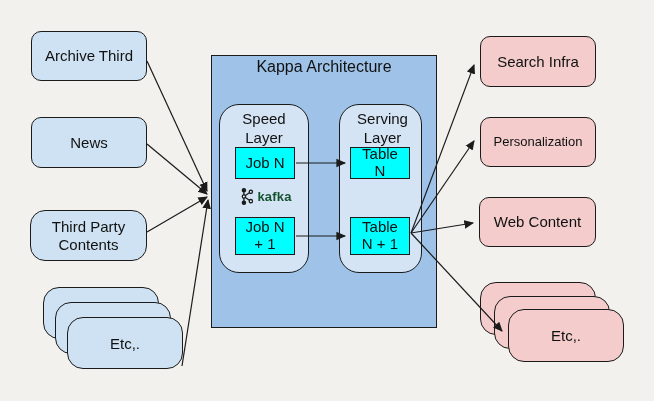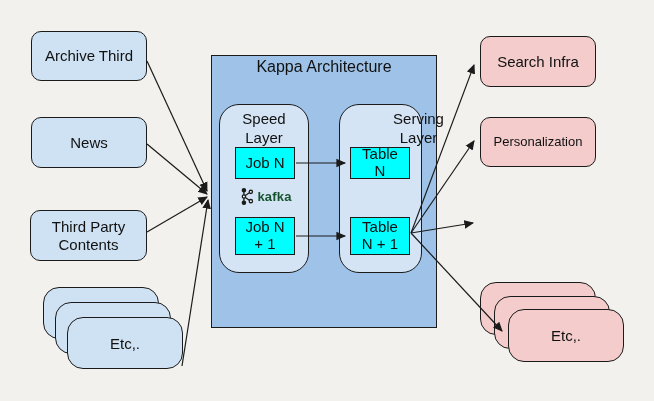--- a/index.html
+++ b/index.html
@@ -75,21 +75,21 @@
   .layer.serving { left: 339px; width: 83px; }
   .layer-label {
     position: absolute;
     top: 110px;
     text-align: center;
     font-size: 15px;
     line-height: 1.25;
     white-space: pre-line;
   }
   .layer-label.speed   { left: 219px; width: 90px; }
-  .layer-label.serving { left: 339px; width: 87px; padding-left: 36px; }
+  .layer-label.serving { left: 339px; width: 87px; }
   .cell {
     position: absolute;
     box-sizing: border-box;
     background: var(--job-fill, #00ffff);
     border: 1.5px solid var(--stroke, #1b1b1b);
     display: flex;
     align-items: center;
     justify-content: center;
     text-align: center;
     font-size: 15px;
@@ -123,21 +123,21 @@
 </style>
 </head>
 <body style="--background: #f3f1ed; --source-fill: #cfe2f3; --layer-fill: #d4e4f5; --pipeline-fill: #9fc3e8; --job-fill: #00ffff; --consumer-fill: #f4cccc; --stroke: #1b1b1b;">
 
 <div class="canvas">
 
   <div class="node src" style="left:31px; top:31px; width:116px; height:50px;">Archive Third</div>
 
   <div class="node src" style="left:31px; top:117px; width:116px; height:51px;">News</div>
 
-  <div class="node src" style="left:30px; top:210px; width:117px; height:51px;">Third Party
+  <div class="node src" style="left:30px; top:210px; width:117px; height:51px;border-radius:15px;">Third Party
 Contents</div>
 
   <div class="stack-card src" style="left:43px; top:287px; width:116px; height:52px;"></div>
   <div class="stack-card src" style="left:55px; top:302px; width:116px; height:52px;"></div>
   <div class="stack-card src" style="left:67px; top:317px; width:116px; height:52px;">Etc,.</div>
 
   <div class="pipeline"></div>
   <div class="pipeline-title">Kappa Architecture</div>
 
   <div class="layer speed"></div>
@@ -172,20 +172,21 @@
         <circle cx="14" cy="17" r="2.1" fill="#ffffff"></circle>
       </g>
     </svg>
     <span class="kafka-text">kafka</span>
   </div>
 
   <div class="node cons" style="left:480px; top:36px; width:116px; height:51px;">Search Infra</div>
 
   <div class="node cons small" style="left:480px; top:117px; width:116px; height:50px;text-align:center;">Personalization</div>
 
+  <div class="node cons" style="left:479px; top:197px; width:117px; height:50px;">Web Content</div>
 
   <div class="stack-card cons" style="left:480px; top:282px; width:116px; height:53px;"></div>
   <div class="stack-card cons" style="left:494px; top:296px; width:116px; height:53px;"></div>
   <div class="stack-card cons" style="left:508px; top:309px; width:116px; height:53px;">Etc,.</div>
 
   <svg class="arrows" width="654" height="401">
     <defs>
       <marker id="ah" viewBox="0 0 10 10" refX="8" refY="5" markerWidth="9" markerHeight="9" orient="auto-start-reverse">
         <path d="M0,1 L9,5 L0,9 z" fill="#1b1b1b"></path>
       </marker>

